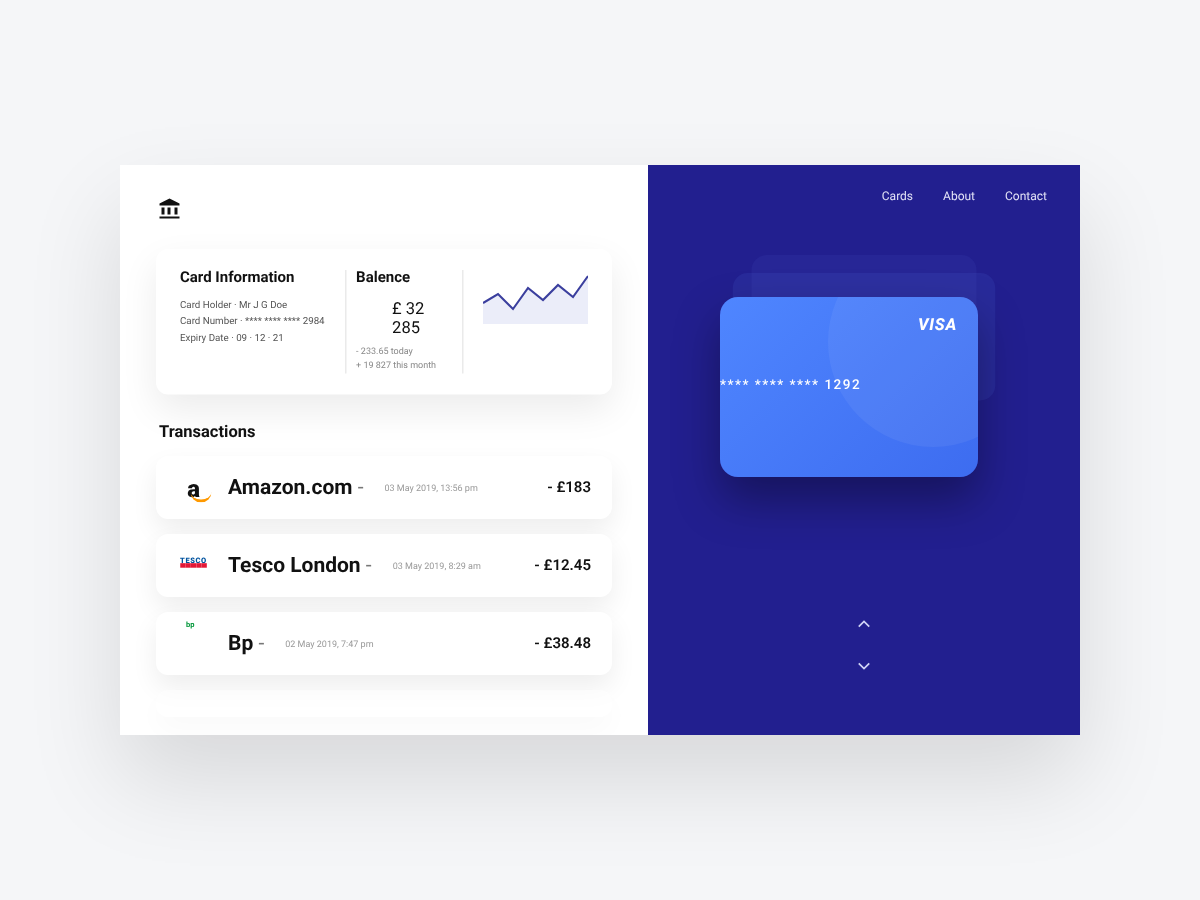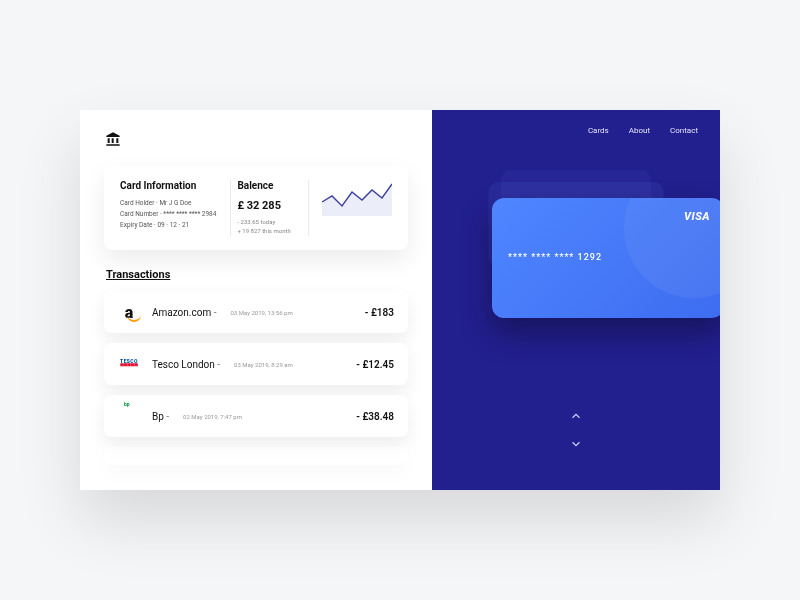--- a/index.html
+++ b/index.html
@@ -61,38 +61,38 @@
     display: flex;
     padding: 14px 16px;
     gap: 14px;
   }
   .info-col { display: flex; flex-direction: column; }
   .info-col.holder { flex: 1.2; }
   .info-col.balance { flex: 0.8; border-left: 1px solid #eaeaea; padding-left: 6px; }
   .info-col.chart { flex: 1; border-left: 1px solid #eaeaea; padding-left: 12px; display:flex; align-items:center; }
   .info-title { font-size: 10px; font-weight: 700; color: #111; margin-bottom: 8px; }
   .info-line { font-size: 6.5px; color: #555; margin-bottom: 3px; white-space: nowrap; }
-  .bal-amount { font-size: 11px; font-weight: 700; color: #111; margin-bottom: 6px; }
+  .bal-amount { font-size: 11px; font-weight: 400; color: #111; margin-bottom: 6px; margin-left: 24px; }
   .bal-sub { font-size: 6px; color: #888; margin-bottom: 2px; }
   .mini-chart svg { width: 70px; height: 36px; }
 
   
-  .tx-title { font-size: 11px; font-weight: 700; margin: 18px 0 10px 2px; color:#111;text-decoration:underline; }
+  .tx-title { font-size: 11px; font-weight: 700; margin: 18px 0 10px 2px; color:#111; }
   .tx-list { display: flex; flex-direction: column; gap: 10px; }
   .tx-row {
     background: #fff;
     border-radius: 8px;
     box-shadow: 0 8px 18px rgba(0,0,0,0.07);
     padding: 10px 14px;
     display: flex;
     align-items: center;
     gap: 12px;
   }
   .tx-logo { width: 22px; height: 22px; display:flex; align-items:center; justify-content:center; }
-  .tx-name { font-size: 10px; font-weight: 400; color:#111; }
+  .tx-name { font-size: 14px; font-weight: 700; color:#111; }
   .tx-name::after { content: " -"; font-weight:400; color:#777; }
   .tx-date { font-size: 6px; color:#999; margin-left: 2px; }
   .tx-amt { margin-left: auto; font-size: 10px; font-weight:600; color:#111; }
   .tx-fade {
     background:#fff; border-radius:8px; height:18px;
     box-shadow: 0 8px 18px rgba(0,0,0,0.05);
     opacity:0.5;
   }
 
   
@@ -116,25 +116,25 @@
     position:absolute; left:50%; top:60px; transform:translateX(-50%);
     width:200px;
   }
   .ghost-card{
     position:absolute; left:50%; transform:translateX(-50%);
     border-radius:10px; background:rgba(90,120,230,0.25);
   }
   .ghost-card.g1{ width:150px; height:70px; top:0; opacity:0.35; }
   .ghost-card.g2{ width:175px; height:85px; top:12px; opacity:0.5; }
   .credit-card{
-    position:absolute; top:28px; left:16px;
-    width:232px; height:120px; border-radius:12px;
+    position:absolute; top:28px; left:4px;
+    width:172px; height:120px; border-radius:12px;
     background: linear-gradient(135deg,#4f86ff 0%, #3d6cf0 100%);
     box-shadow: 0 15px 30px rgba(0,0,0,0.35);
-    color:#fff; padding:14px 16px;
+    color:#fff; padding:14px 0;
     overflow:hidden;
   }
   .credit-card::before{
     content:""; position:absolute; right:-40px; top:-40px;
     width:140px; height:140px; border-radius:50%;
     background:rgba(255,255,255,0.06);
   }
   .cc-brand{ position:absolute; top:12px; right:14px; font-style:italic; font-weight:800; font-size:11px; letter-spacing:0.5px; }
   .cc-number{ margin-top:40px; font-size:9px; letter-spacing:1px; font-weight:500; }
   .cc-row{ position:absolute; bottom:12px; left:16px; right:16px; display:flex; gap:22px; }

